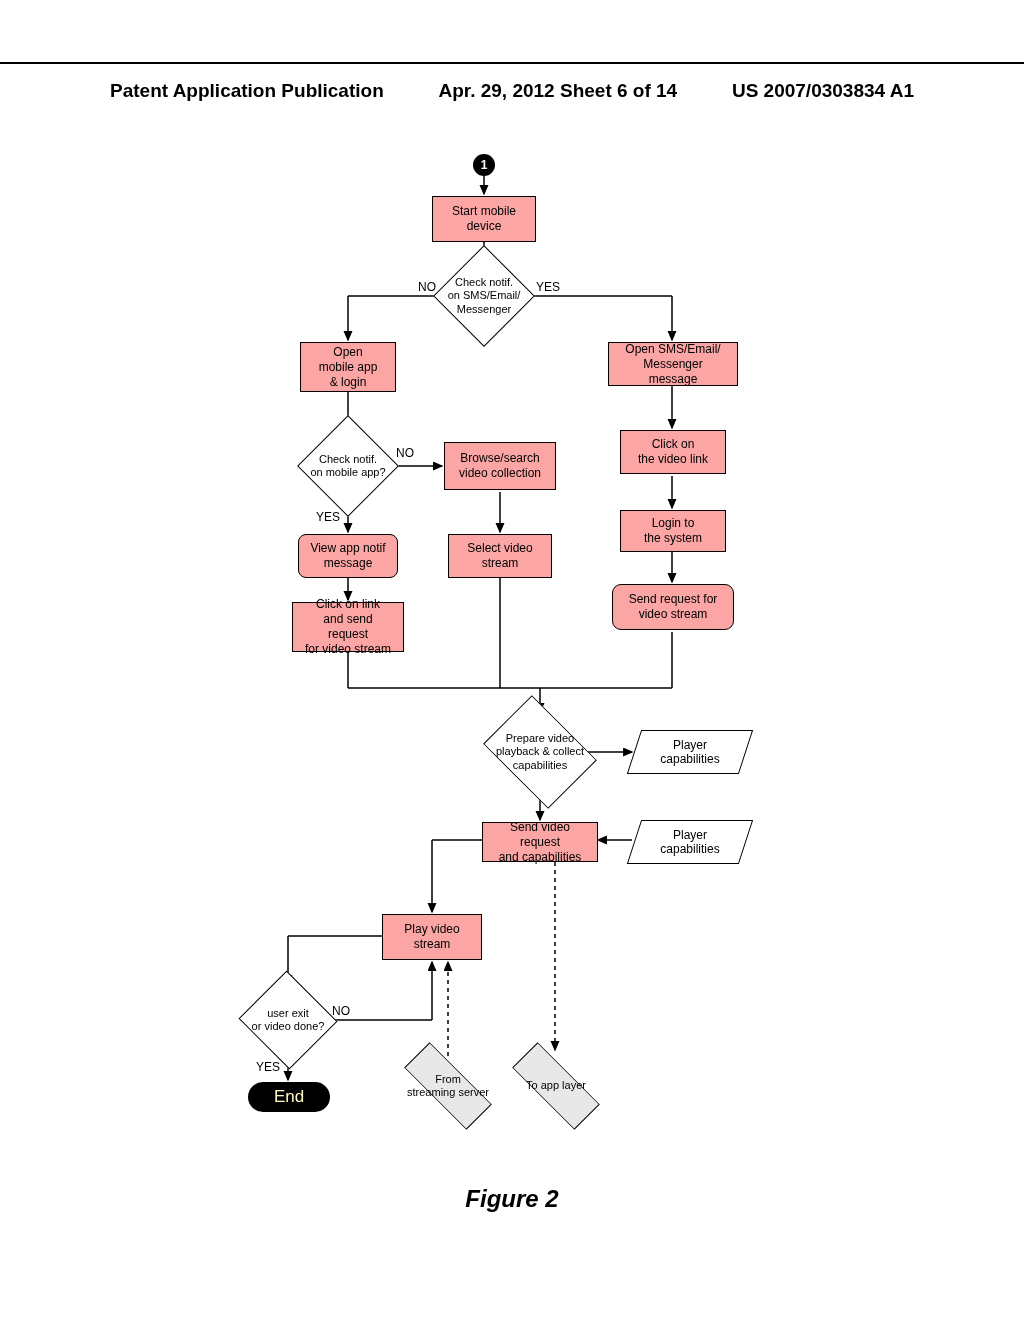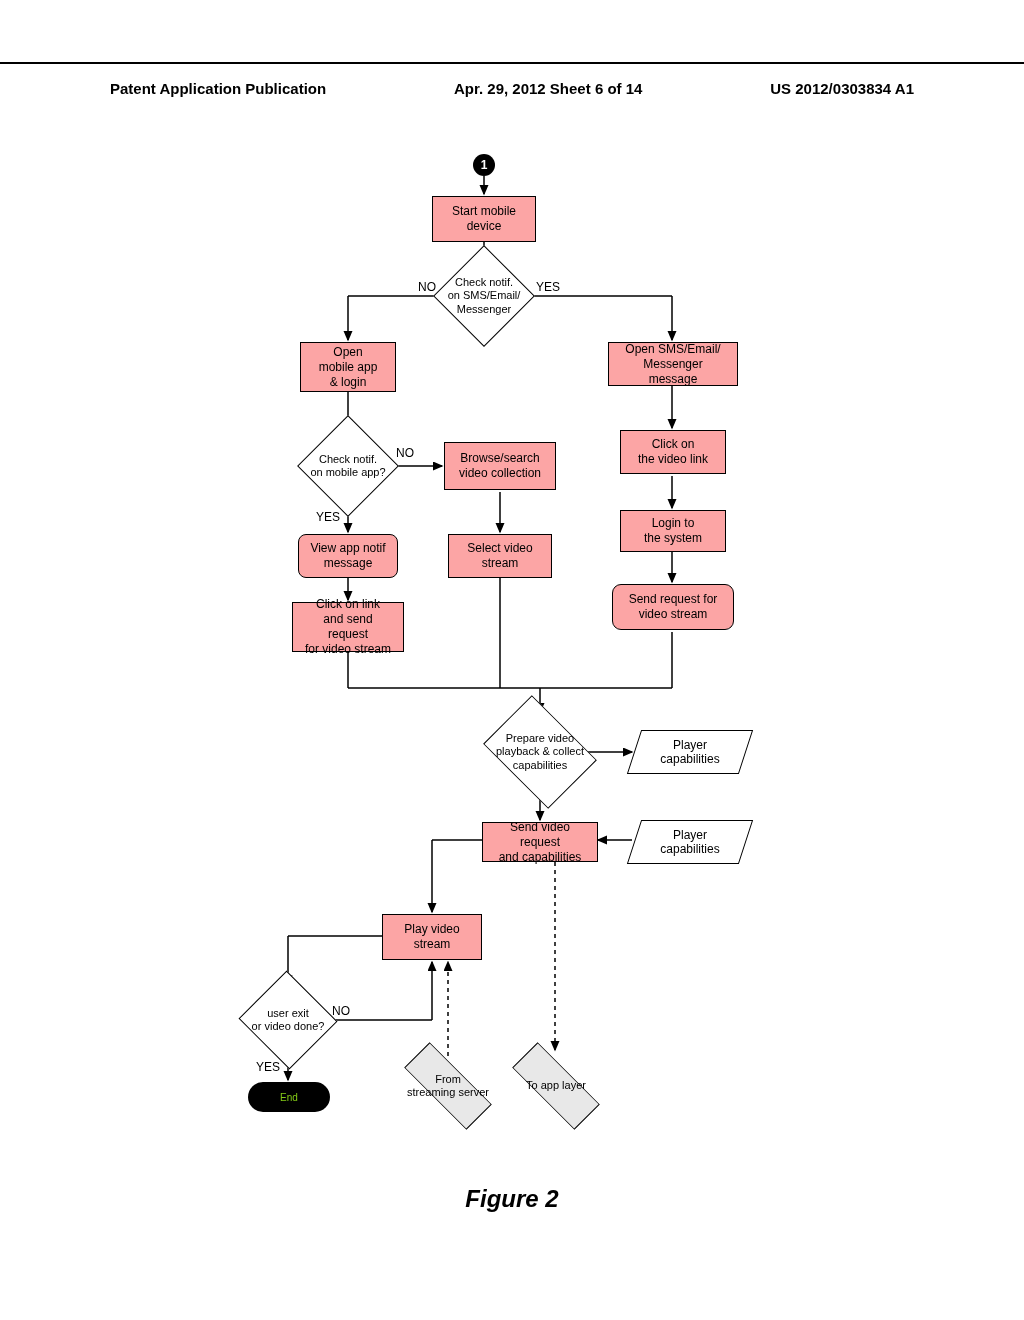--- a/index.html
+++ b/index.html
@@ -11,21 +11,21 @@
     height: 1320px;
     position: relative;
   }
   .header {
     position: absolute;
     top: 80px;
     left: 110px;
     right: 110px;
     display: flex;
     justify-content: space-between;
-    font-size: 15px;
+    font-size: 19px;
     font-weight: bold;
   }
   .header .left { }
   .header .mid { }
   .header .right { }
   .hr { position: absolute; top: 62px; left: 0; right: 0; height: 2px; background: #000; }
 
   .canvas { position: absolute; top: 140px; left: 0; width: 1024px; height: 1020px; }
 
   .rect {
@@ -76,24 +76,24 @@
   .circle-connector {
     position: absolute;
     width: 22px; height: 22px;
     background: #000; color: #fff;
     border-radius: 50%;
     display: flex; align-items: center; justify-content: center;
     font-size: 12px; font-weight: bold;
   }
   .pill-end {
     position: absolute;
-    background: #000; color: #84cc16;
+    background: #000; color: #fef9c3;
     border-radius: 22px;
     display: flex; align-items: center; justify-content: center;
-    font-size: 10px;
+    font-size: 17px;
     text-align: center;
   }
   .label {
     position: absolute; font-size: 12px;
   }
   .figure-title {
     position: absolute;
     top: 1185px; left: 0; width: 1024px;
     text-align: center;
     font-weight: bold;
@@ -102,21 +102,21 @@
   }
   svg.arrows { position: absolute; inset: 0; width: 100%; height: 100%; }
 </style>
 </head>
 <body>
 
 <div class="hr"></div>
 <div class="header">
   <span class="left">Patent Application Publication</span>
   <span class="mid">Apr. 29, 2012   Sheet 6 of 14</span>
-  <span class="right">US 2012/0303834 A1</span>
+  <span class="right">US 2007/0303834 A1</span>
 </div>
 
 <div class="canvas">
 
   <svg class="arrows" viewBox="0 0 1024 1020">
     <defs>
       <marker id="ah" markerWidth="7" markerHeight="7" refX="6" refY="3" orient="auto">
         <path d="M0,0 L7,3 L0,6 Z" fill="#000"></path>
       </marker>
     </defs>

